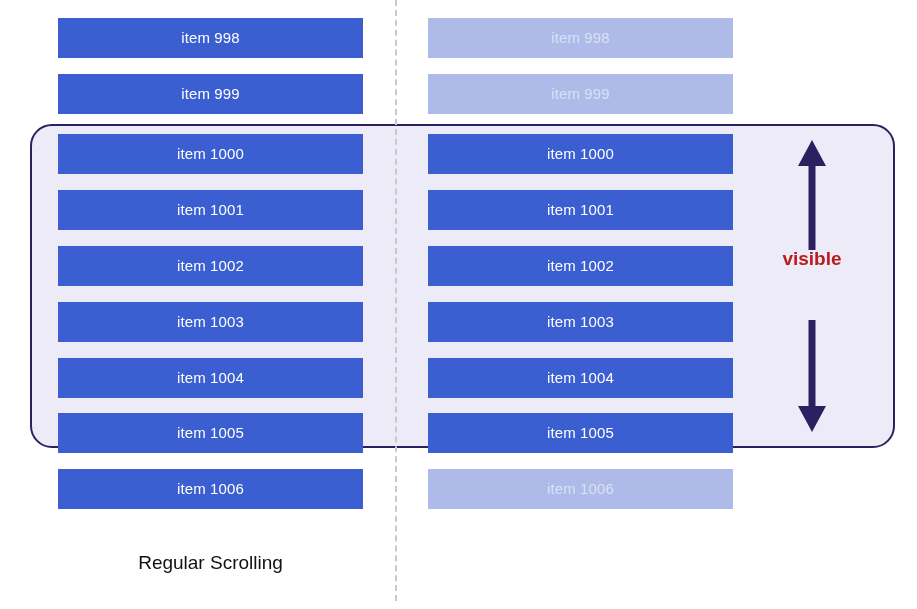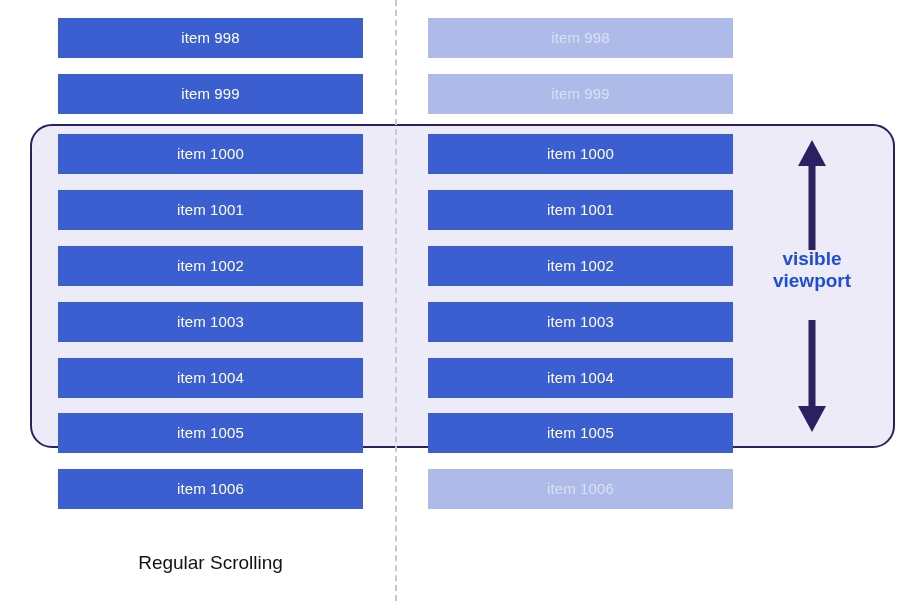--- a/index.html
+++ b/index.html
@@ -95,21 +95,21 @@
     top: 0;
   }
   .viewport-caption {
     position: absolute;
     left: 0;
     top: 124px;
     width: 140px;
     text-align: center;
     font-size: 19px;
     font-weight: bold;
-    color: #1d4ed8;
+    color: #b91c1c;
     line-height: 1.18;
   }
   .viewport-caption span { display: block; }
 
   
   .col-caption {
     position: absolute;
     top: 552px;
     font-size: 19px;
     font-weight: normal;
@@ -162,19 +162,18 @@
         <rect x="66.5" y="40" width="7" height="86" fill="#2c2060"></rect>
       </g>
 
       <g>
         <rect x="66.5" y="196" width="7" height="86" fill="#2c2060"></rect>
         <path d="M70 308 L84 282 L56 282 Z" fill="#2c2060"></path>
       </g>
     </svg>
     <div class="viewport-caption">
       <span>visible</span>
-      <span>viewport</span>
     </div>
   </div>
 
   <div class="col-caption left">Regular Scrolling</div>
 
 </div>
 
 </body></html>

